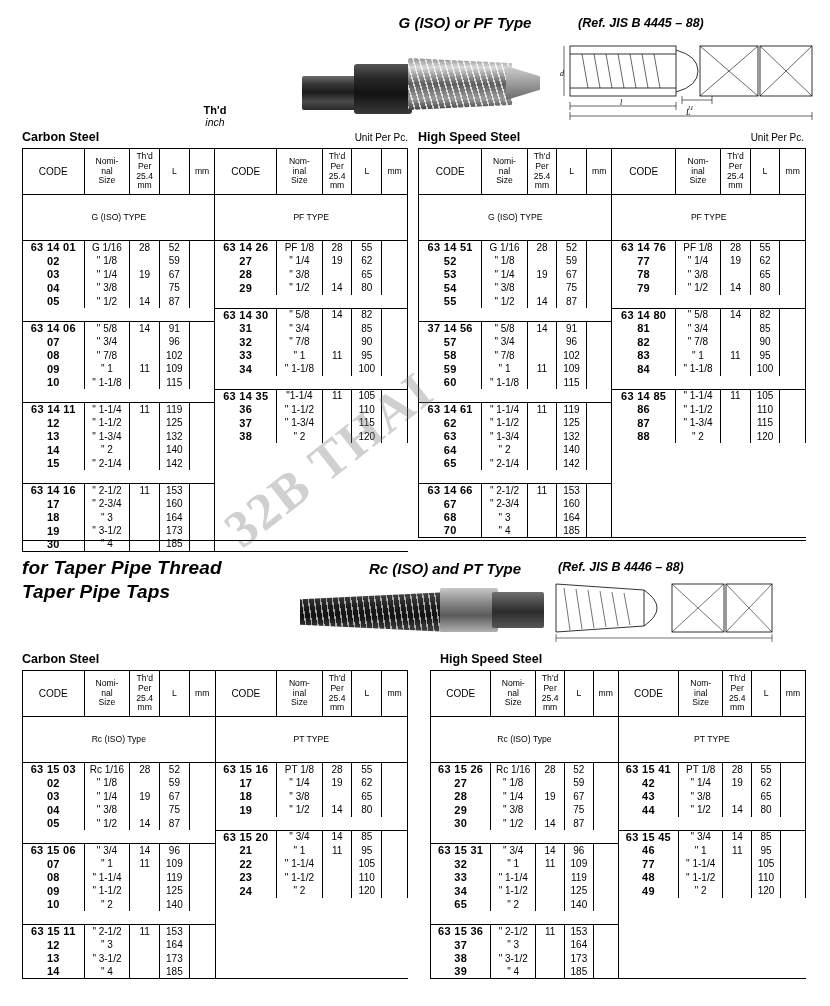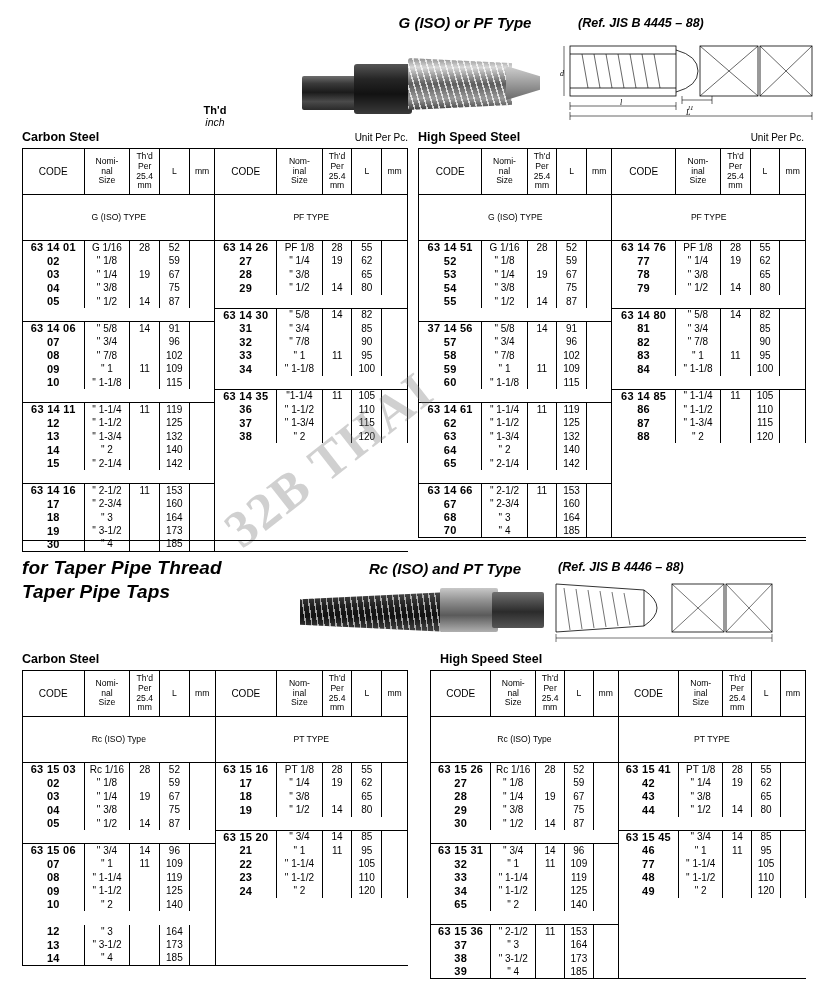--- a/index.html
+++ b/index.html
@@ -1002,20 +1002,32 @@
             <td style="height: 5px; border-width: initial; border-style: none; border-color: initial;"></td>
             <td style="height: 5px; border-width: initial; border-style: none; border-color: initial;"></td>
             <td style="height: 5px; border-top: none; border-bottom: none; border-left: none; border-right: 1px solid rgb(0, 0, 0);"></td>
             <td style="border: none;"></td>
             <td style="border: none;"></td>
             <td style="border: none;"></td>
             <td style="border: none;"></td>
             <td style="border: none;"></td>
           </tr>
           <tr class="row">
+            <td class="code" style="border-bottom: none;">63 15 11</td>
+            <td class="size" style="border-bottom: none;">" 2-1/2</td>
+            <td class="val" style="border-bottom: none;">11</td>
+            <td class="val" style="border-bottom: none;">153</td>
+            <td class="val" style="border-bottom: none;"></td>
+            <td style="border: none;"></td>
+            <td style="border: none;"></td>
+            <td style="border: none;"></td>
+            <td style="border: none;"></td>
+            <td style="border: none;"></td>
+          </tr>
+          <tr class="row">
             <td class="code" style="border-top: none; border-bottom: none;">12</td>
             <td class="size" style="border-top: none; border-bottom: none;">"    3</td>
             <td class="val" style="border-top: none; border-bottom: none;"></td>
             <td class="val" style="border-top: none; border-bottom: none;">164</td>
             <td class="val" style="border-top: none; border-bottom: none;"></td>
             <td style="border: none;"></td>
             <td style="border: none;"></td>
             <td style="border: none;"></td>
             <td style="border: none;"></td>
             <td style="border: none;"></td>

